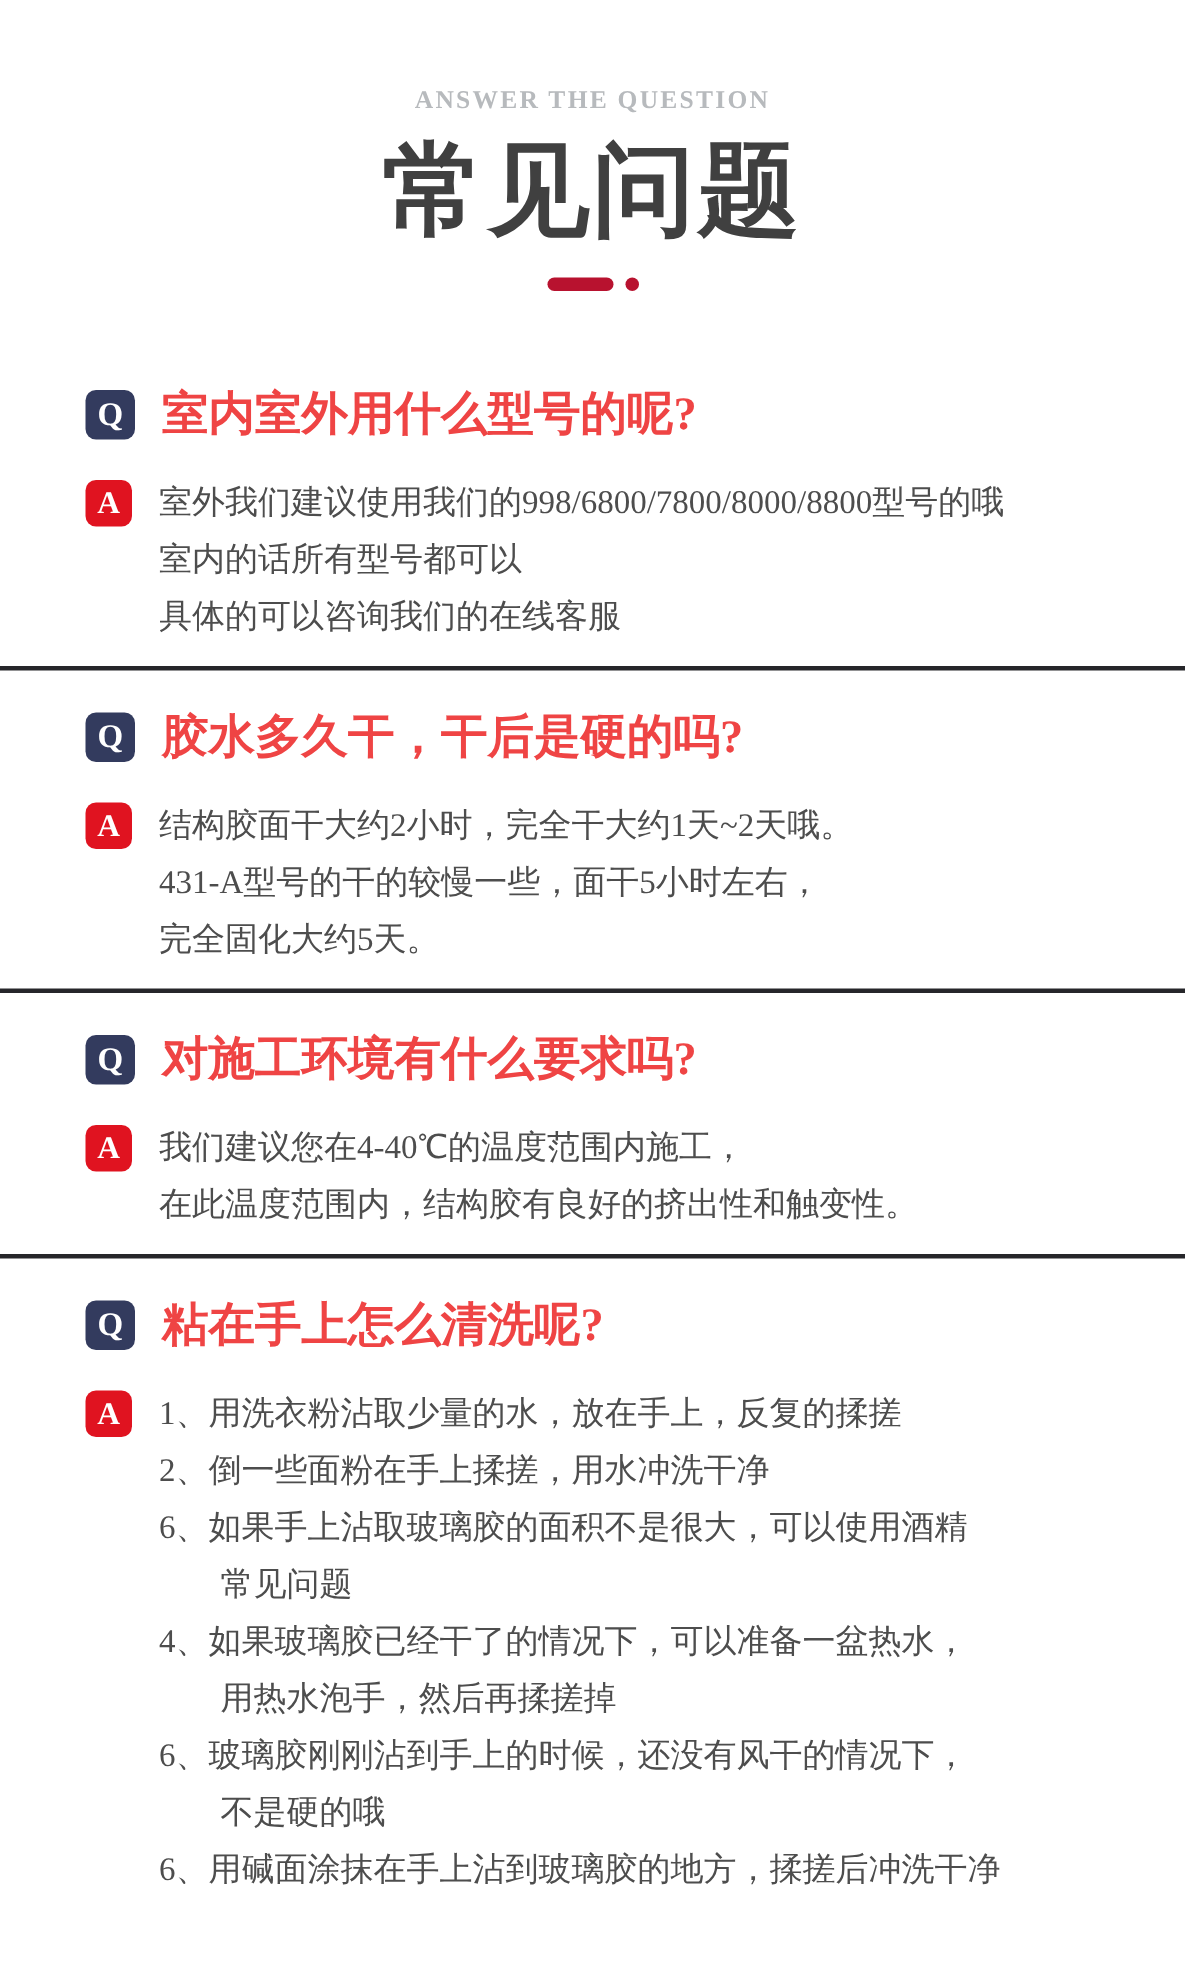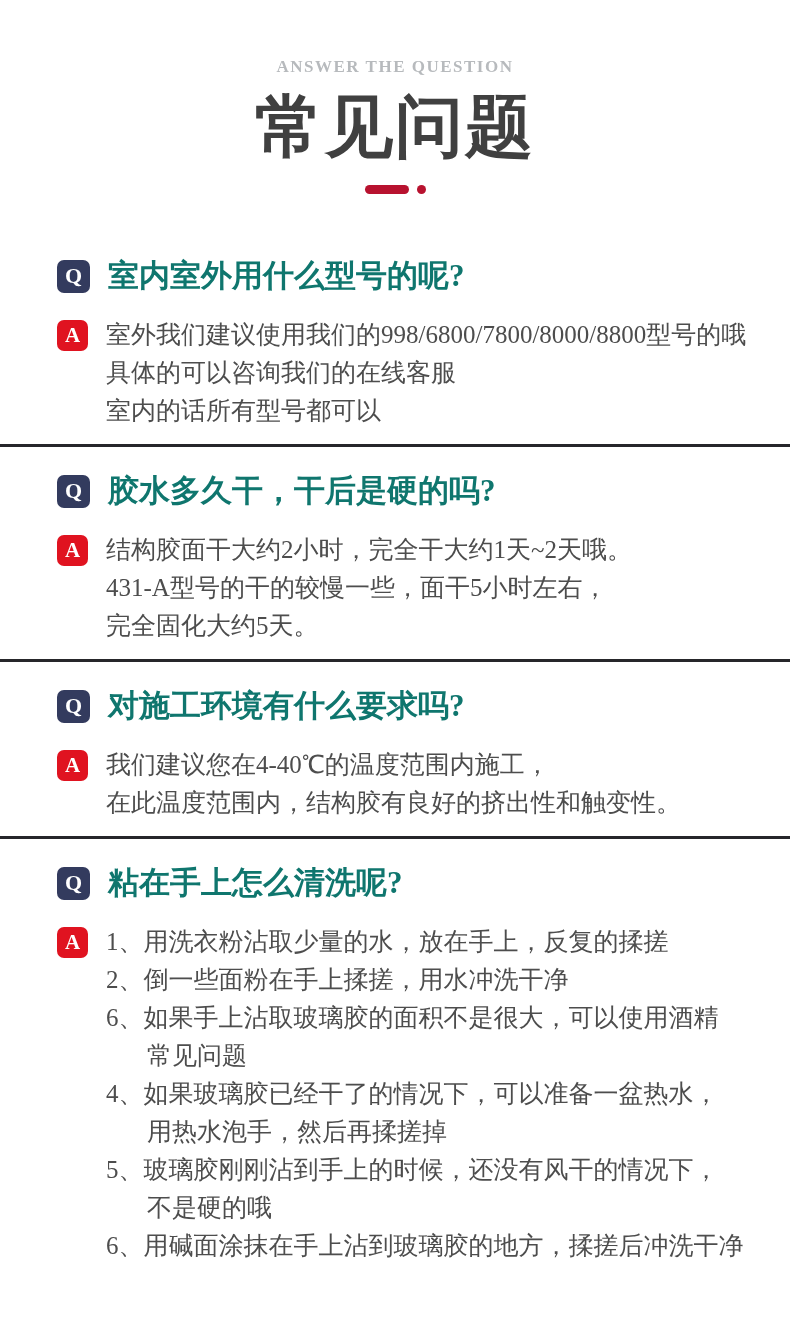--- a/index.html
+++ b/index.html
@@ -54,26 +54,26 @@
     color: #ffffff;
     font-weight: bold;
     border-radius: 7px;
   }
   .q-badge { width: 33px; height: 33px; background: #333b5e; font-size: 22px; }
   .a-badge { width: 31px; height: 31px; background: #e01320; font-size: 21px; margin-top: 4px; }
   .question {
     margin: 0;
     font-size: 31px;
     font-weight: bold;
-    color: #0f766e;
+    color: #ef4444;
     line-height: 40px;
     white-space: nowrap;
   }
   .a-row { display: flex; align-items: flex-start; gap: 18px; margin-top: 20px; }
-  .answer { font-size: 25px; color: #4d4d4d; line-height: 38px; }
+  .answer { font-size: 22px; color: #4d4d4d; line-height: 38px; }
   .answer p { margin: 0; white-space: nowrap; }
   .answer p.cont { padding-left: 41px; }
 
   hr.divider {
     border: none;
     border-top: 3px solid #26262a;
     margin: 14px 0 0 0;
     width: 100%;
   }
 </style>
@@ -93,22 +93,22 @@
 
   <section class="faq first">
     <div class="q-row">
       <span class="badge q-badge">Q</span>
       <h2 class="question">室内室外用什么型号的呢?</h2>
     </div>
     <div class="a-row">
       <span class="badge a-badge">A</span>
       <div class="answer">
         <p>室外我们建议使用我们的998/6800/7800/8000/8800型号的哦</p>
+        <p>室内的话所有型号都可以</p>
         <p>具体的可以咨询我们的在线客服</p>
-        <p>室内的话所有型号都可以</p>
       </div>
     </div>
   </section>
   <hr class="divider">
 
   <section class="faq">
     <div class="q-row">
       <span class="badge q-badge">Q</span>
       <h2 class="question">胶水多久干，干后是硬的吗?</h2>
     </div>
@@ -145,20 +145,20 @@
     </div>
     <div class="a-row">
       <span class="badge a-badge">A</span>
       <div class="answer">
         <p>1、用洗衣粉沾取少量的水，放在手上，反复的揉搓</p>
         <p>2、倒一些面粉在手上揉搓，用水冲洗干净</p>
         <p>6、如果手上沾取玻璃胶的面积不是很大，可以使用酒精</p>
         <p class="cont">常见问题</p>
         <p>4、如果玻璃胶已经干了的情况下，可以准备一盆热水，</p>
         <p class="cont">用热水泡手，然后再揉搓掉</p>
-        <p>5、玻璃胶刚刚沾到手上的时候，还没有风干的情况下，</p>
+        <p>6、玻璃胶刚刚沾到手上的时候，还没有风干的情况下，</p>
         <p class="cont">不是硬的哦</p>
         <p>6、用碱面涂抹在手上沾到玻璃胶的地方，揉搓后冲洗干净</p>
       </div>
     </div>
   </section>
 
 </div>
 
 </body></html>

